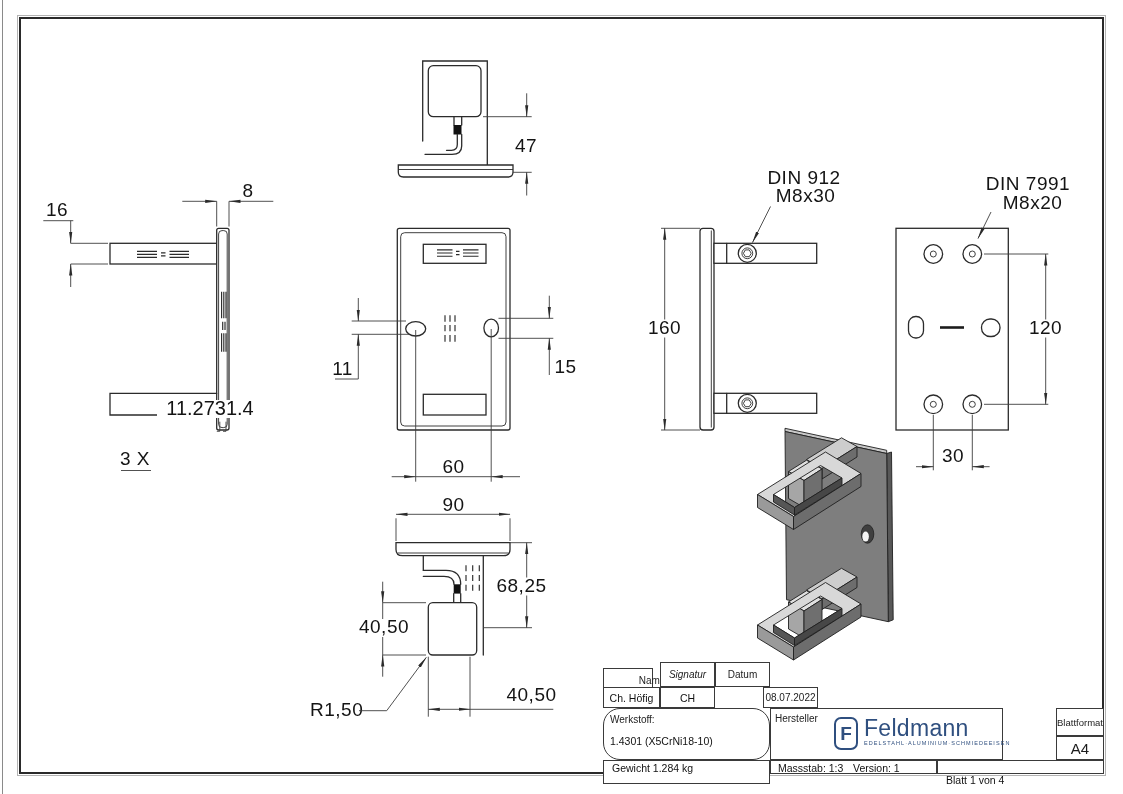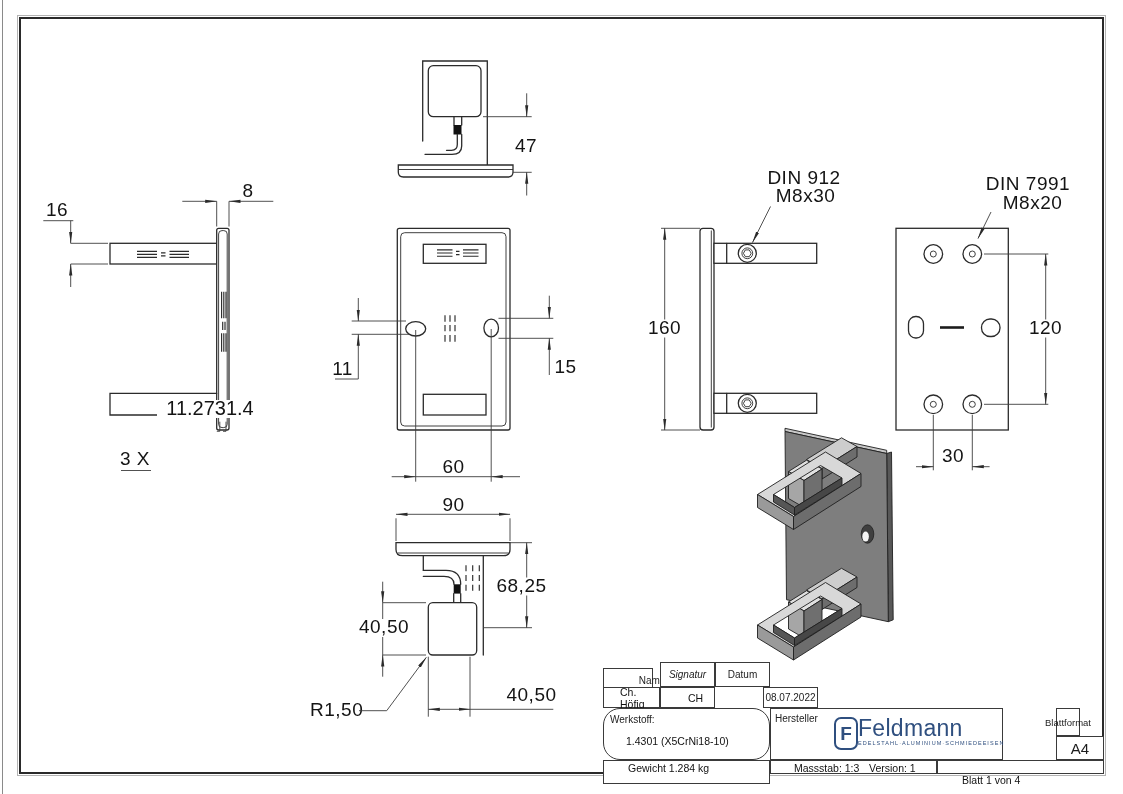--- a/index.html
+++ b/index.html
@@ -13,26 +13,26 @@
   .thin{stroke:#2b2b2b;stroke-width:0.9;fill:none;}
   .dim{stroke:#3d3d3d;stroke-width:0.9;fill:none;}
   .mark{stroke:#2b2b2b;stroke-width:1.15;fill:none;}
   .dimtext{font-family:"Liberation Sans",sans-serif;font-size:19px;letter-spacing:0.5px;fill:#141414;}
   .dimtext2{font-family:"Liberation Sans",sans-serif;font-size:20px;fill:#141414;}
   .iso{stroke:#1f1f1f;stroke-width:0.9;}
   
   #tb{position:absolute;left:603px;top:662px;width:501px;height:112px;box-sizing:border-box;}
   .cell{position:absolute;border:1px solid #3a3a3a;box-sizing:border-box;background:#fff;}
   .lab{font-size:10px;color:#222;}
-  .val{font-size:10.5px;color:#111;padding-left:16px;}
+  .val{font-size:10.5px;color:#111;}
   .cen{display:flex;align-items:center;justify-content:center;}
   #artnum{font-size:18px;letter-spacing:0.6px;}
   #logo{position:absolute;display:flex;align-items:flex-start;}
   #logo-box{width:20px;height:29px;border:2.5px solid var(--logoc);border-radius:7px;display:flex;align-items:center;justify-content:center;font-weight:bold;font-size:19px;color:var(--logoc);}
-  #logo-textwrap{margin-left:0;display:flex;flex-direction:column;}
+  #logo-textwrap{margin-left:6px;display:flex;flex-direction:column;}
   #logo-name{font-size:23px;line-height:22px;color:var(--logoc);letter-spacing:0.3px;}
   #logo-sub{font-size:5.5px;letter-spacing:1.05px;color:var(--logoc);margin-top:1px;}
 </style>
 </head>
 <body>
 
 <div id="page">
   <div id="page-edge"></div>
   <div id="frame"></div>
 
@@ -279,21 +279,21 @@
       <span class="lab" style="position:absolute;left:4px;top:4px;">Hersteller</span>
       <div id="logo" style="left:63px;top:8px;">
         <div id="logo-box">F</div>
         <div id="logo-textwrap">
           <span id="logo-name">Feldmann</span>
           <span id="logo-sub">EDELSTAHL·ALUMINIUM·SCHMIEDEEISEN</span>
         </div>
       </div>
     </div>
 
-    <div class="cell cen" style="left:453px;top:46px;width:24px;height:28px;font-size:9.5px;">Blattformat</div>
+    <div class="cell cen" style="left:453px;top:46px;width:48px;height:28px;font-size:9.5px;">Blattformat</div>
     <div class="cell cen" style="left:453px;top:74px;width:48px;height:24px;font-size:15px;">A4</div>
 
     <div class="cell" style="left:0;top:98px;width:167px;height:24px;">
       <span class="val" style="position:absolute;left:8px;top:1px;">Gewicht 1.284 kg</span>
     </div>
     <div class="cell" style="left:167px;top:98px;width:167px;height:14px;">
       <span class="val" style="position:absolute;left:7px;top:1px;">Massstab: 1:3</span>
       <span class="val" style="position:absolute;left:82px;top:1px;">Version: 1</span>
     </div>
     <div class="cell" style="left:334px;top:98px;width:167px;height:14px;">

